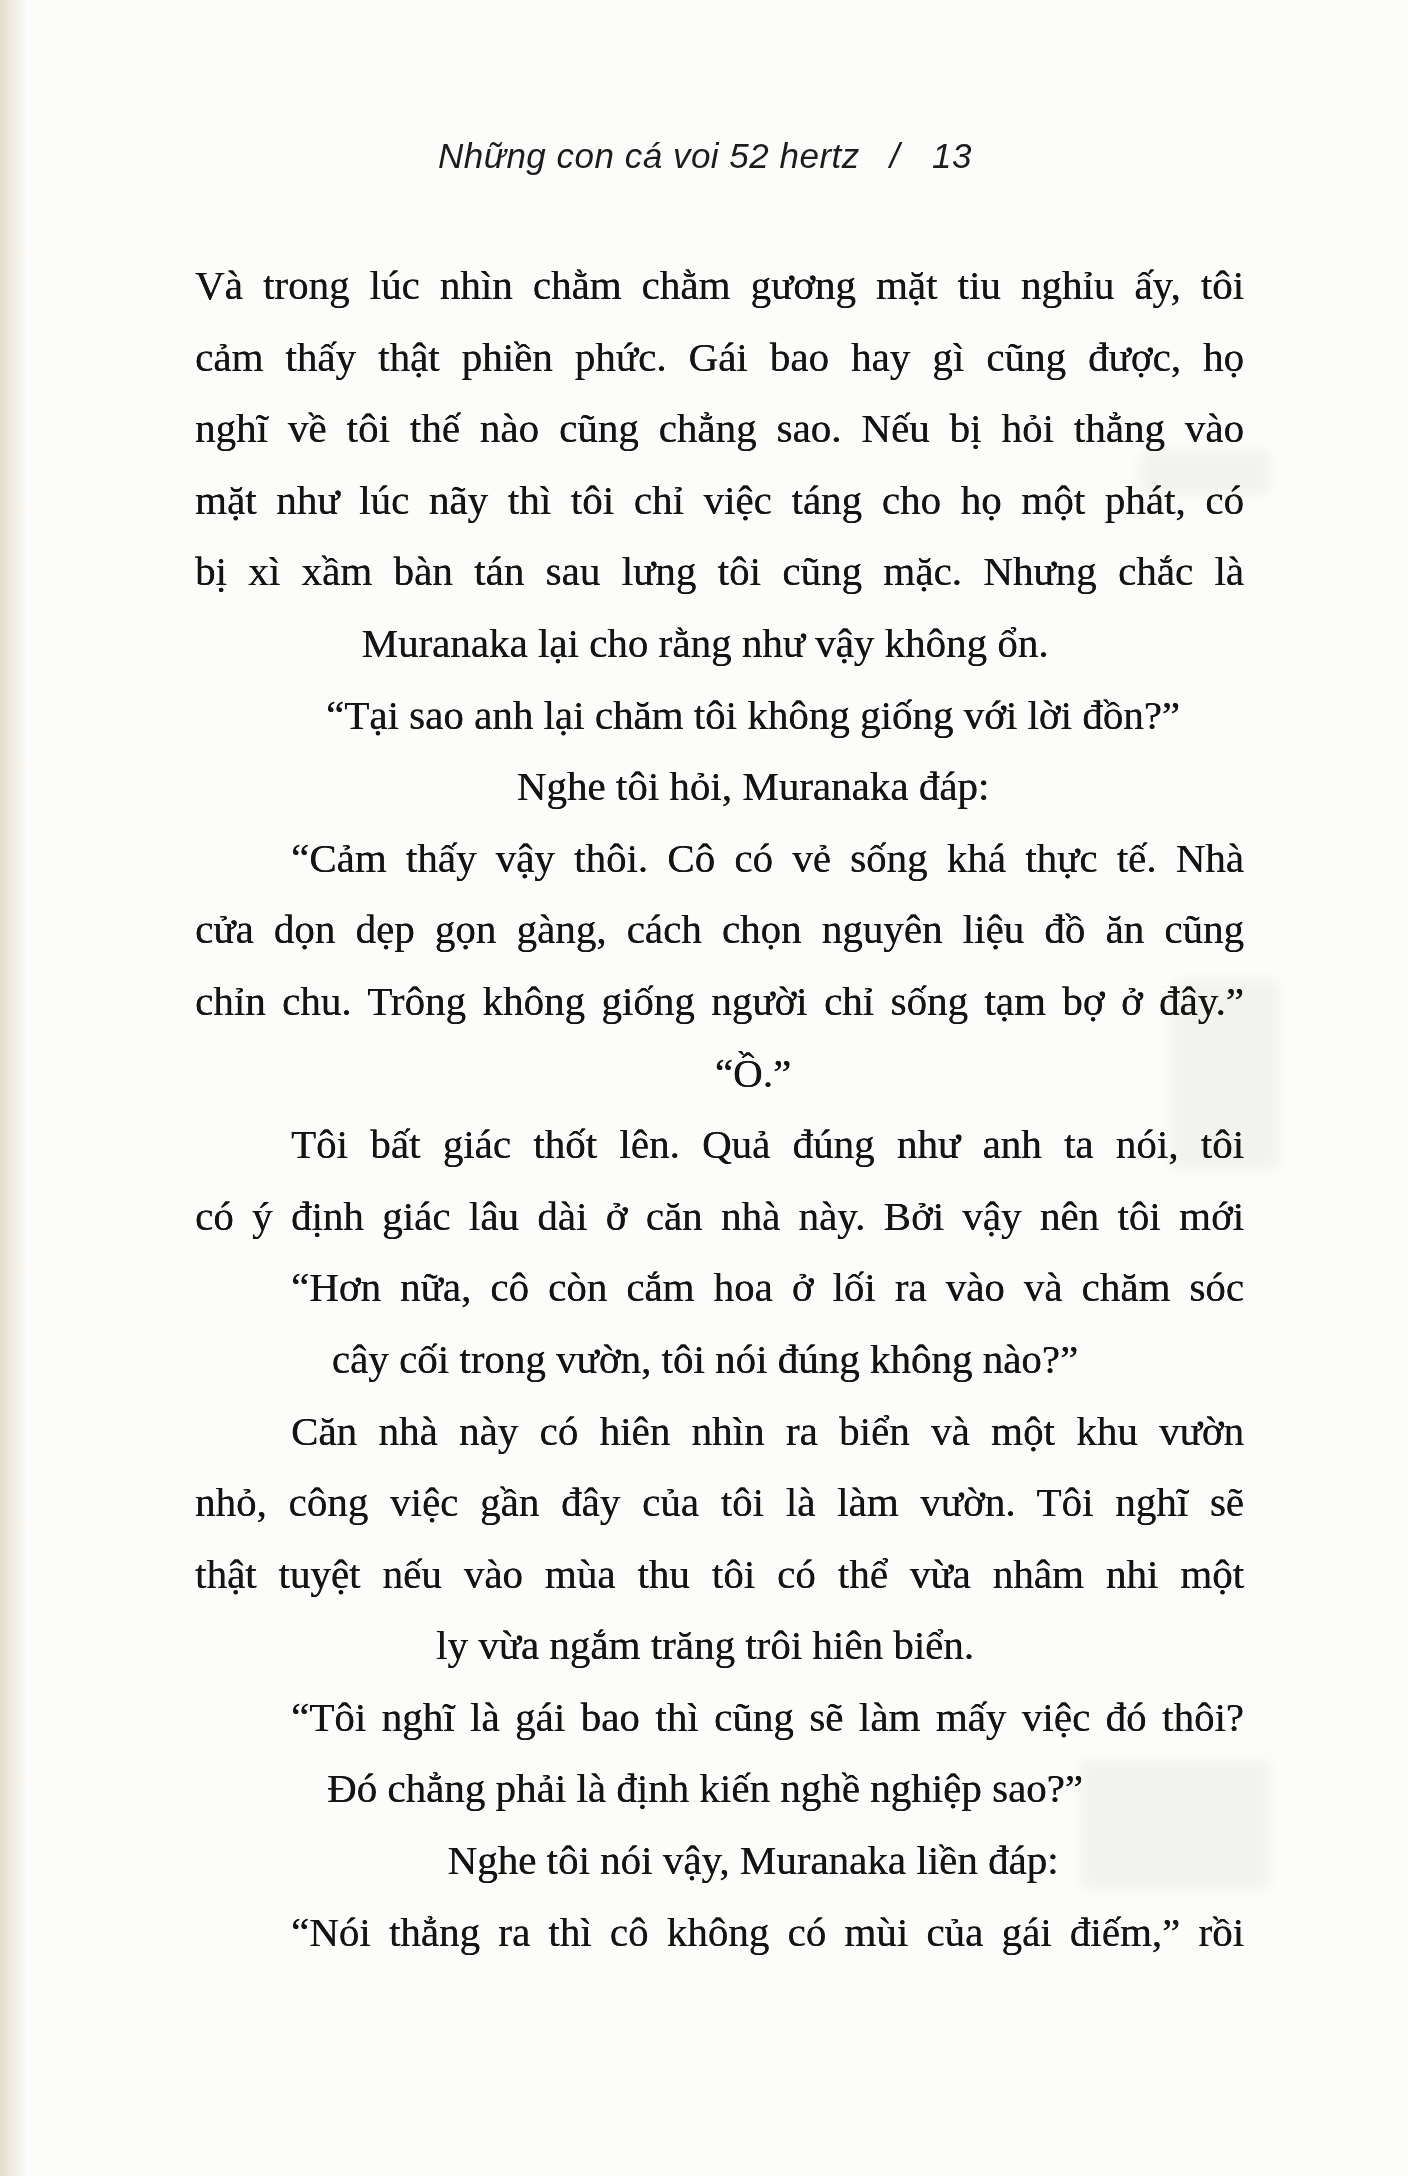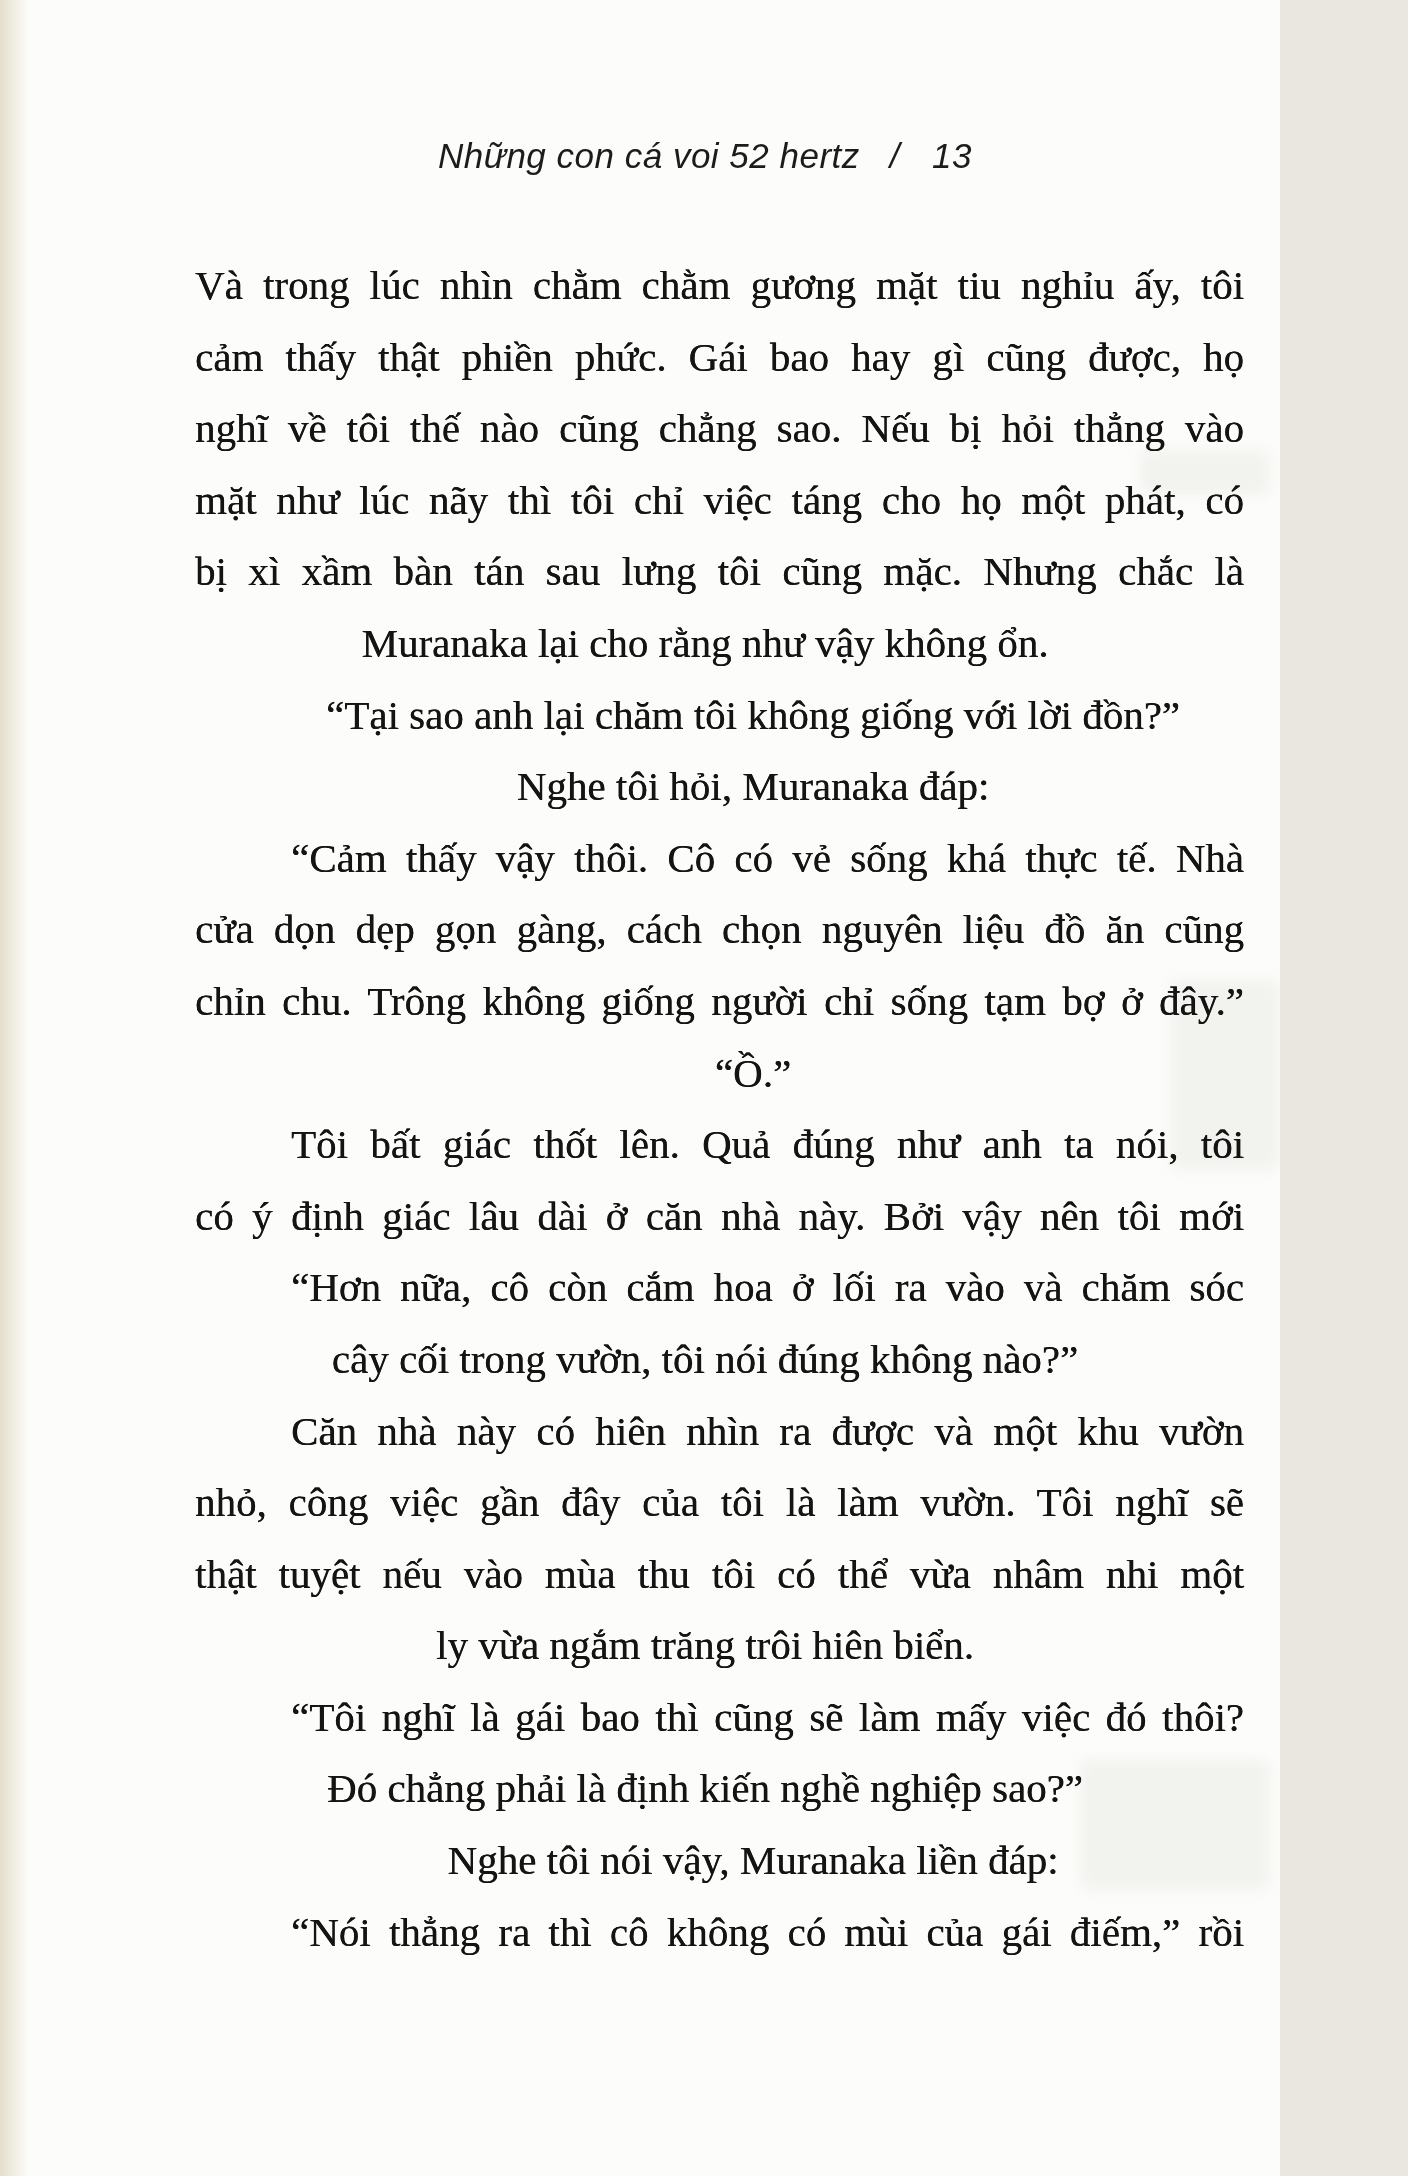--- a/index.html
+++ b/index.html
@@ -2,21 +2,21 @@
 <html><head>
 <meta charset="utf-8">
 <style>
   html, body {
     margin: 0;
     padding: 0;
     background: #e9e7e0;
   }
   .page {
     position: relative;
-    width: 1280px;
+    width: 1408px;
     height: 2176px;
     background: #fcfcfa;
     overflow: hidden;
     font-family: "Liberation Serif", "DejaVu Serif", serif;
     color: #141414;
   }
   
   .scan-edge {
     position: absolute;
     left: 0; top: 0; bottom: 0;
@@ -105,21 +105,21 @@
       <div class="line indent">“Tại sao anh lại chăm tôi không giống với lời đồn?”</div>
       <div class="line indent">Nghe tôi hỏi, Muranaka đáp:</div>
       <div class="line indent fill">“Cảm thấy vậy thôi. Cô có vẻ sống khá thực tế. Nhà</div>
       <div class="line fill">cửa dọn dẹp gọn gàng, cách chọn nguyên liệu đồ ăn cũng</div>
       <div class="line fill">chỉn chu. Trông không giống người chỉ sống tạm bợ ở đây.”</div>
       <div class="line indent">“Ồ.”</div>
       <div class="line indent fill">Tôi bất giác thốt lên. Quả đúng như anh ta nói, tôi</div>
       <div class="line fill">có ý định giác lâu dài ở căn nhà này. Bởi vậy nên tôi mới</div>
       <div class="line indent fill">“Hơn nữa, cô còn cắm hoa ở lối ra vào và chăm sóc</div>
       <div class="line">cây cối trong vườn, tôi nói đúng không nào?”</div>
-      <div class="line indent fill">Căn nhà này có hiên nhìn ra được và một khu vườn</div>
+      <div class="line indent fill">Căn nhà này có hiên nhìn ra biển và một khu vườn</div>
       <div class="line fill">nhỏ, công việc gần đây của tôi là làm vườn. Tôi nghĩ sẽ</div>
       <div class="line fill">thật tuyệt nếu vào mùa thu tôi có thể vừa nhâm nhi một</div>
       <div class="line">ly vừa ngắm trăng trôi hiên biển.</div>
       <div class="line indent fill">“Tôi nghĩ là gái bao thì cũng sẽ làm mấy việc đó thôi?</div>
       <div class="line">Đó chẳng phải là định kiến nghề nghiệp sao?”</div>
       <div class="line indent">Nghe tôi nói vậy, Muranaka liền đáp:</div>
       <div class="line indent fill">“Nói thẳng ra thì cô không có mùi của gái điếm,” rồi</div>
     </div>
 
 </div>

